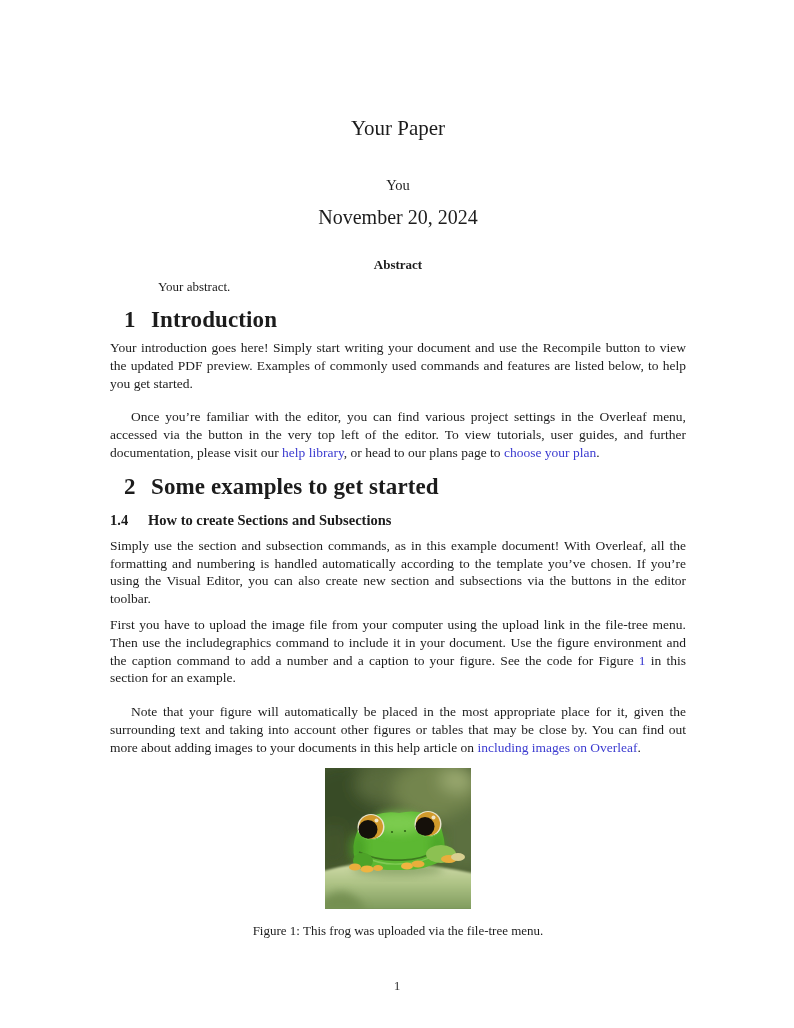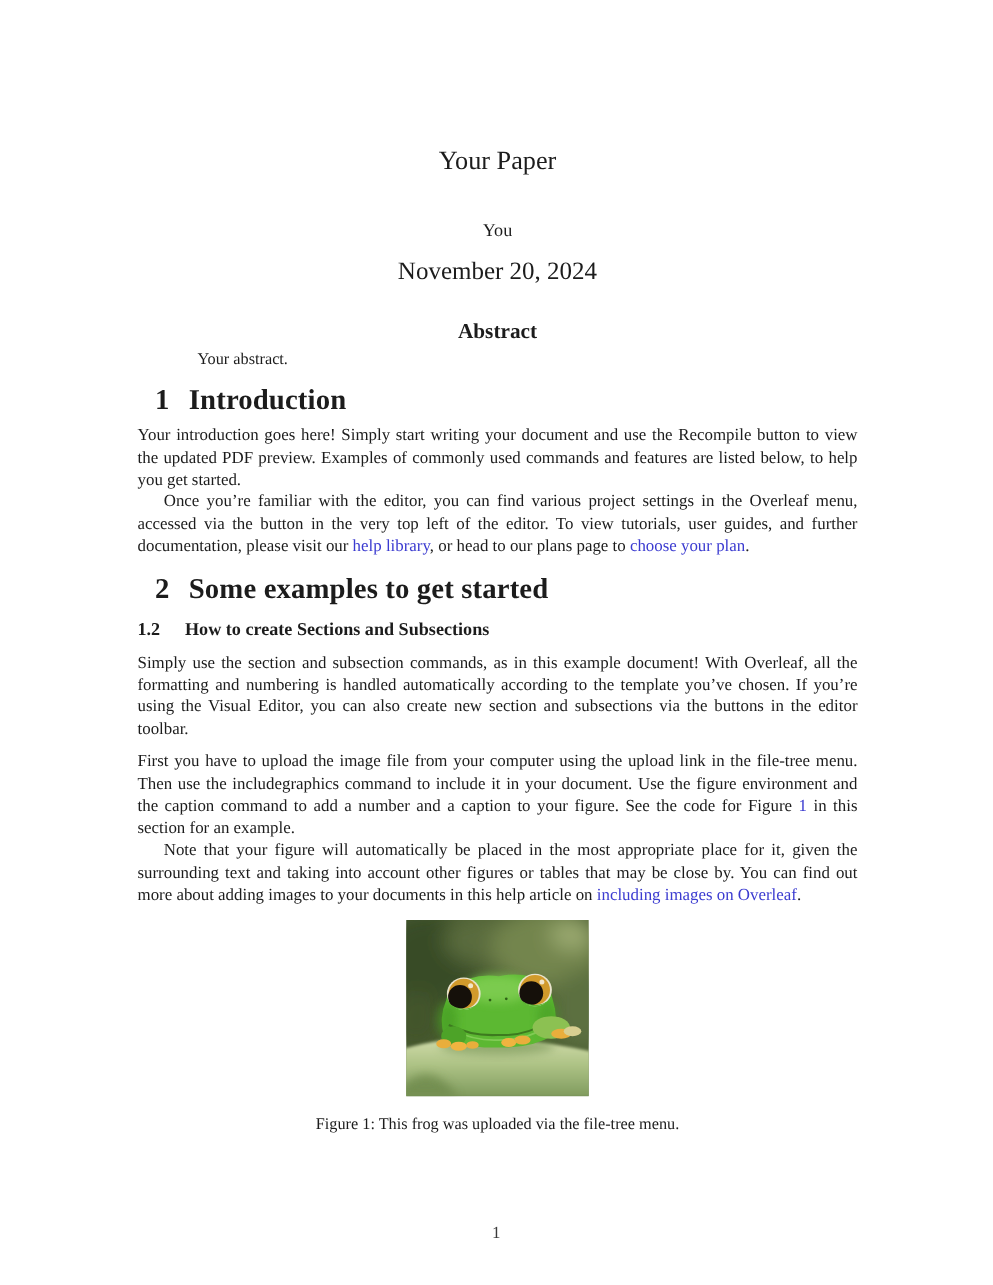--- a/index.html
+++ b/index.html
@@ -11,34 +11,34 @@
     font-family:"Liberation Serif","DejaVu Serif",serif;
     color:#1c1c1c;
     border-radius:15px;
   }
   .content{position:absolute;left:110px;top:0;width:576px;}
 
   .title{margin:116px 0 0 0;text-align:center;font-size:21px;font-weight:400;line-height:25px;}
   .author{margin:35px 0 0 0;text-align:center;font-size:14.5px;line-height:18px;}
   .date{margin:14px 0 0 0;text-align:center;font-size:20px;line-height:18px;}
 
-  .abstract-heading{margin:31px 0 0 0;text-align:center;font-size:17px;font-weight:700;line-height:16px;}
+  .abstract-heading{margin:31px 0 0 0;text-align:center;font-size:13px;font-weight:700;line-height:16px;}
   .abstract-body{margin:5px 48px 0 48px;font-size:13px;line-height:17px;font-family:Liberation Serif, serif;}
 
   h2.sec{margin:14px 0 0 14px;font-size:23px;line-height:22px;font-weight:700;letter-spacing:.1px;}
   h3.subsec{margin:13px 0 0 0;font-size:14.5px;line-height:18px;font-weight:700;}
   .num2{display:inline-block;min-width:27px;}
   .num3{display:inline-block;min-width:38px;}
 
   p.body{
     margin:8px 0 0 0;
     font-size:13.5px;line-height:17.8px;
     text-align:justify;
   }
-  p.body.cont{margin-top:0;text-indent:21px;}
+  p.body.cont{margin-top:16px;text-indent:21px;}
 
   a.doclink{color:#3b3bd0;text-decoration:none;cursor:pointer;}
 
   .figure-block{margin:11px 0 0 0;text-align:center;}
   .frog-svg{width:146px;height:141px;display:inline-block;vertical-align:top;}
   .caption{margin:14px 20px 0 20px;text-align:center;font-size:13px;line-height:16px;}
 
   .page-number{
     position:absolute;left:0;bottom:34px;width:100%;
     text-align:center;font-size:13.5px;color:#3a3a3a;
@@ -58,21 +58,21 @@
     <div class="abstract-body">Your abstract.</div>
 
     <h2 class="sec"><span class="num2">1</span><span>Introduction</span></h2>
 
     <p class="body">Your introduction goes here! Simply start writing your document and use the Recompile button to view the updated PDF preview. Examples of commonly used commands and features are listed below, to help you get started.</p>
 
     <p class="body cont"><span>Once you’re familiar with the editor, you can find various project settings in the Overleaf menu, accessed via the button in the very top left of the editor. To view tutorials, user guides, and further documentation, please visit our </span><a class="doclink">help library</a><span>, or head to our plans page to </span><a class="doclink">choose your plan</a><span>.</span></p>
 
     <h2 class="sec"><span class="num2">2</span><span>Some examples to get started</span></h2>
 
-    <h3 class="subsec"><span class="num3">1.2</span><span>How to create Sections and Subsections</span></h3>
+    <h3 class="subsec"><span class="num3">1.4</span><span>How to create Sections and Subsections</span></h3>
 
     <p class="body">Simply use the section and subsection commands, as in this example document! With Overleaf, all the formatting and numbering is handled automatically according to the template you’ve chosen. If you’re using the Visual Editor, you can also create new section and subsections via the buttons in the editor toolbar.</p>
 
 
     <p class="body"><span>First you have to upload the image file from your computer using the upload link in the file-tree menu. Then use the includegraphics command to include it in your document. Use the figure environment and the caption command to add a number and a caption to your figure. See the code for Figure </span><a class="doclink">1</a><span> in this section for an example.</span></p>
 
     <p class="body cont"><span>Note that your figure will automatically be placed in the most appropriate place for it, given the surrounding text and taking into account other figures or tables that may be close by. You can find out more about adding images to your documents in this help article on </span><a class="doclink">including images on Overleaf</a><span>.</span></p>
 
     <div class="figure-block">
       <svg class="frog-svg" viewBox="0 0 146 141" xmlns="http://www.w3.org/2000/svg" role="img" aria-label="Green tree frog with golden eyes sitting on a light green branch">

